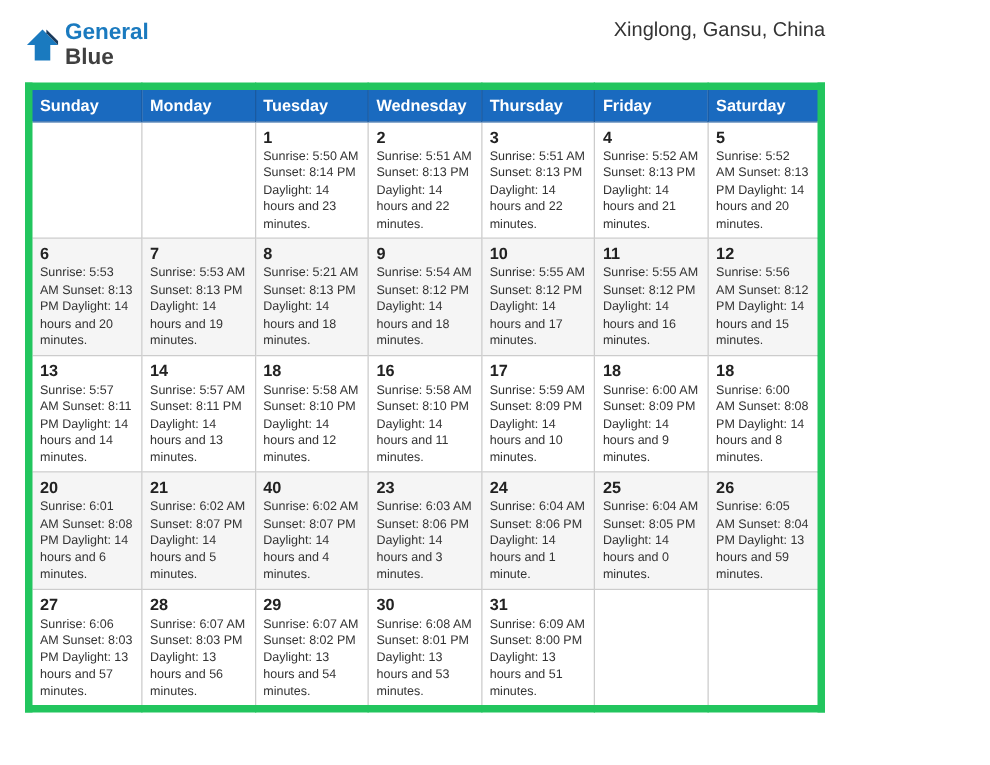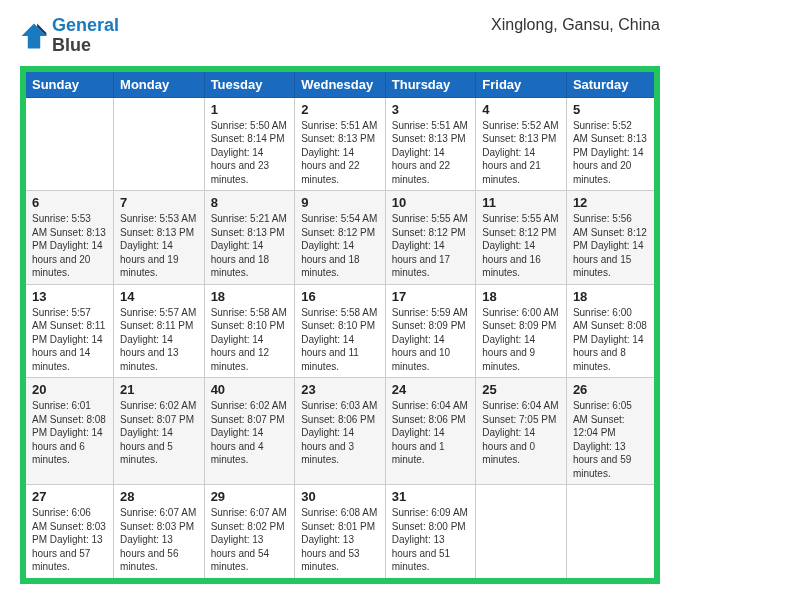--- a/index.html
+++ b/index.html
@@ -300,28 +300,28 @@
           <td>
             <span class="day-num">24</span>
             <div class="day-info">Sunrise: 6:04 AM
 Sunset: 8:06 PM
 Daylight: 14 hours
 and 1 minute.</div>
           </td>
           <td>
             <span class="day-num">25</span>
             <div class="day-info">Sunrise: 6:04 AM
-Sunset: 7:05 PM
+Sunset: 8:05 PM
 Daylight: 14 hours
 and 0 minutes.</div>
           </td>
           <td>
             <span class="day-num">26</span>
             <div class="day-info">Sunrise: 6:05 AM
-Sunset: 12:04 PM
+Sunset: 8:04 PM
 Daylight: 13 hours
 and 59 minutes.</div>
           </td>
         </tr>
         <tr>
           <td>
             <span class="day-num">27</span>
             <div class="day-info">Sunrise: 6:06 AM
 Sunset: 8:03 PM
 Daylight: 13 hours

